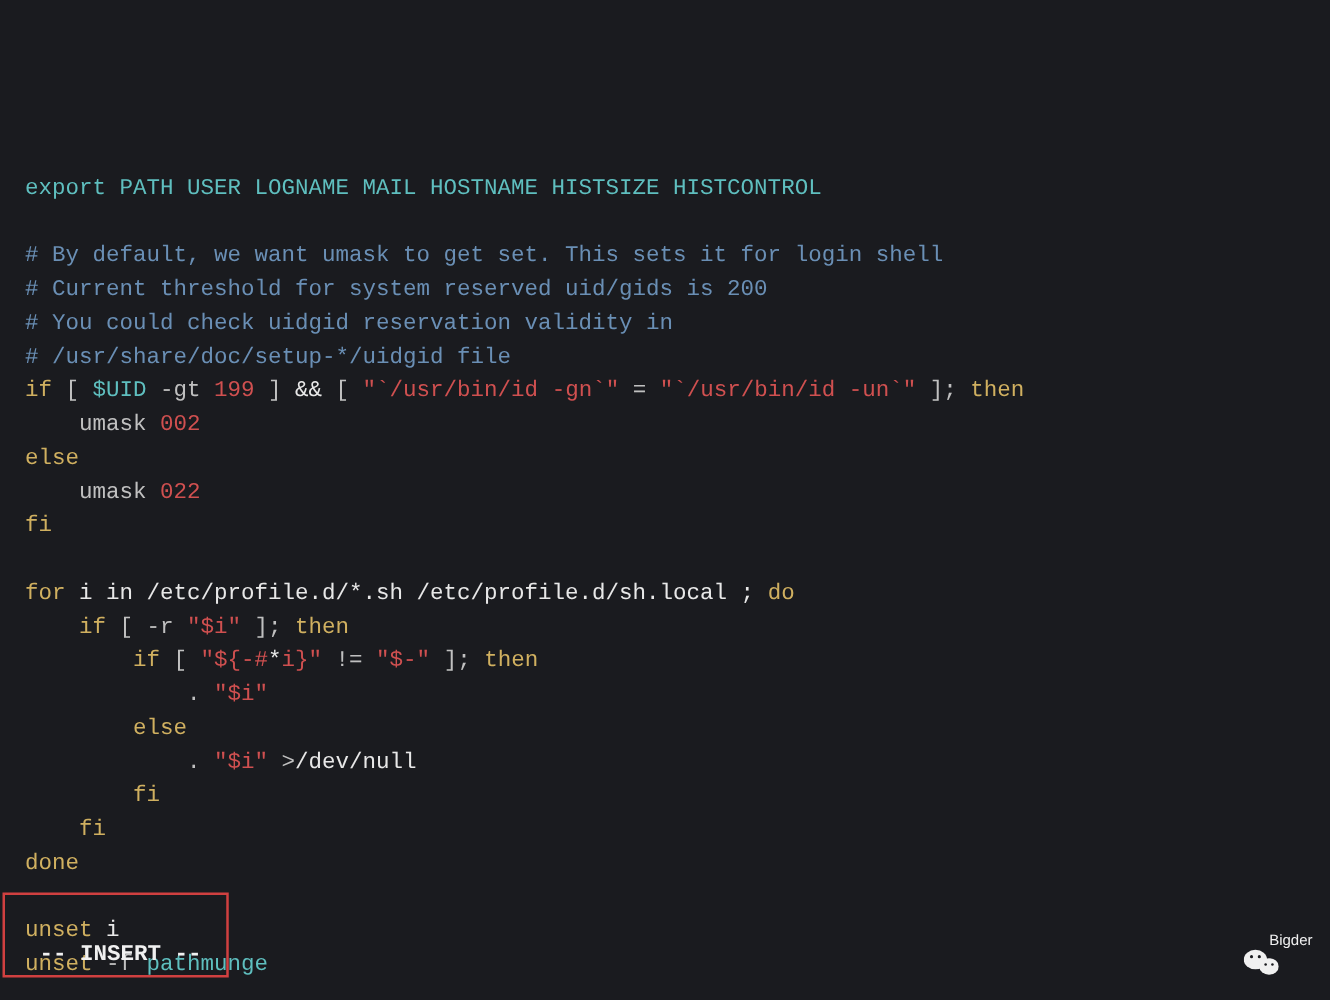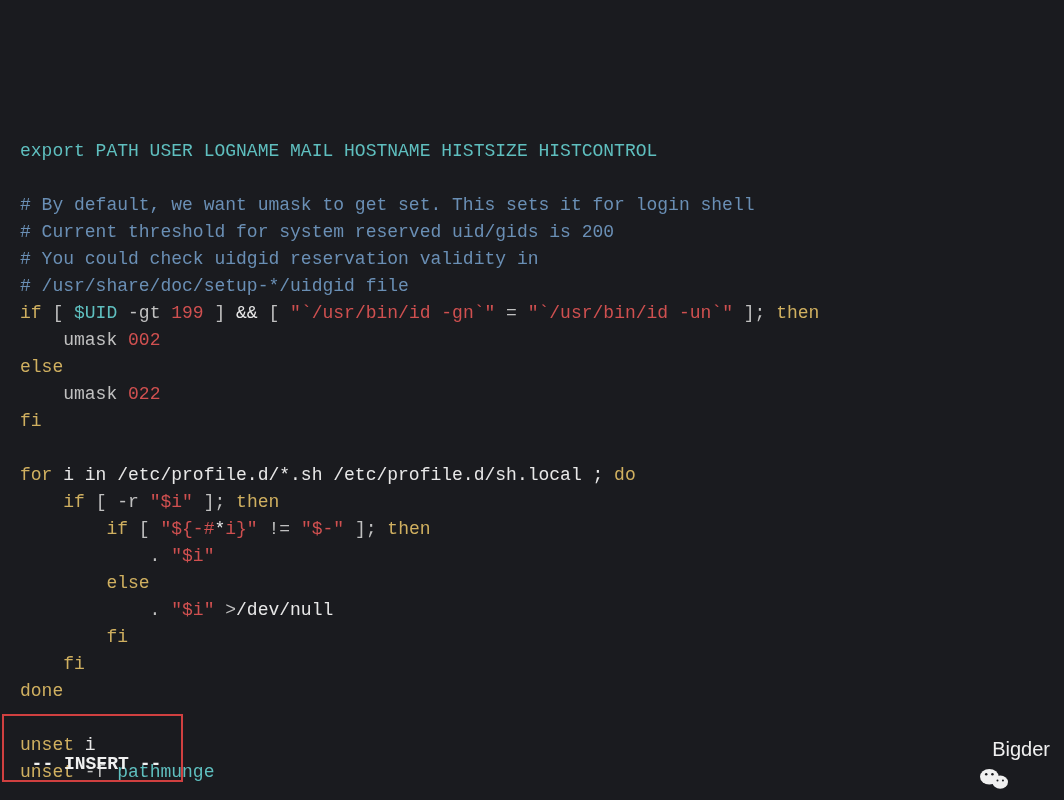--- a/index.html
+++ b/index.html
@@ -39,21 +39,21 @@
   }
   
   .watermark {
     position: absolute;
     bottom: 36px;
     right: 14px;
     display: flex;
     align-items: center;
     gap: 6px;
     color: #f0f0f0;
-    font-size: 20px;
+    font-size: 12px;
     font-family: sans-serif;
   }
   .wechat-icon {
     width: 28px;
     height: 24px;
     position: relative;
   }
   .wechat-icon svg { width: 100%; height: 100%; }
 </style>
 </head>

